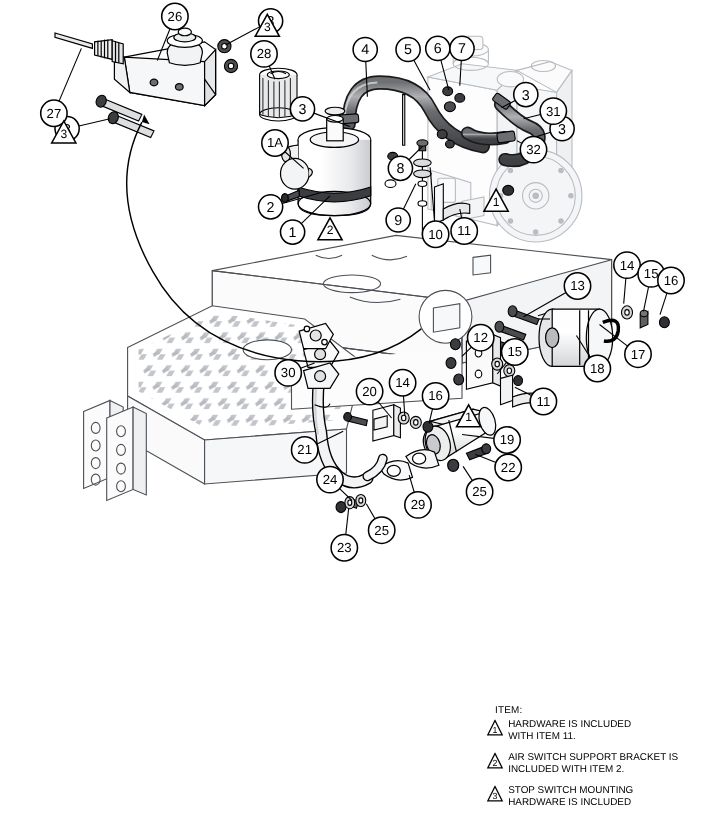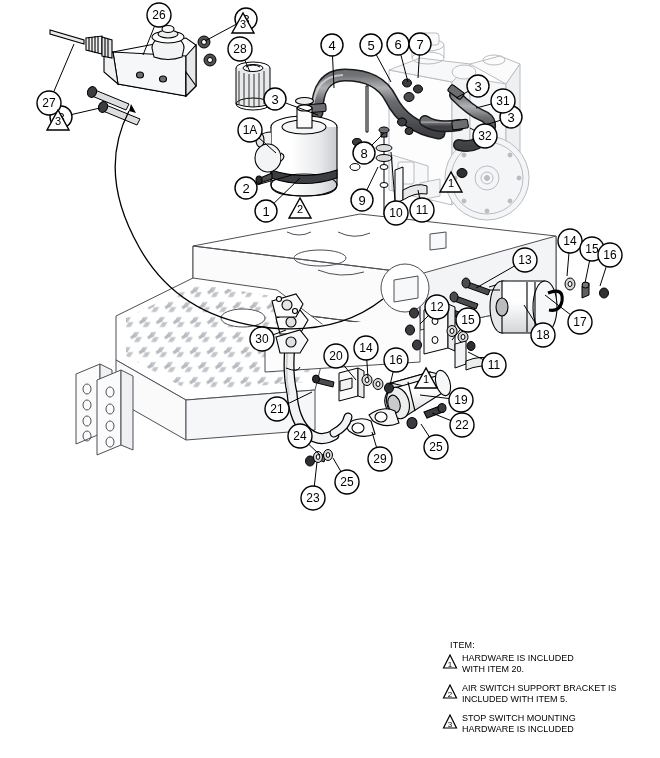--- a/index.html
+++ b/index.html
@@ -591,29 +591,29 @@
 
   <div id="notes">
     <div class="ntitle">ITEM:</div>
     <div id="notesList">
         <div class="note">
           <svg class="tri" viewBox="0 0 16 15">
             <path d="M8 1 L1.5 14 L14.5 14 Z" fill="#fff" stroke="#000" stroke-width="1.2"></path>
             <text x="8" y="12.5" text-anchor="middle" font-family="&quot;Liberation Sans&quot;, sans-serif" font-size="8" fill="#000">1</text>
           </svg>
           <span class="ln">HARDWARE IS INCLUDED</span>
-          <span class="ln">WITH ITEM 20.</span>
+          <span class="ln">WITH ITEM 11.</span>
         </div>
         <div class="note">
           <svg class="tri" viewBox="0 0 16 15">
             <path d="M8 1 L1.5 14 L14.5 14 Z" fill="#fff" stroke="#000" stroke-width="1.2"></path>
             <text x="8" y="12.5" text-anchor="middle" font-family="&quot;Liberation Sans&quot;, sans-serif" font-size="8" fill="#000">2</text>
           </svg>
           <span class="ln">AIR SWITCH SUPPORT BRACKET IS</span>
-          <span class="ln">INCLUDED WITH ITEM 5.</span>
+          <span class="ln">INCLUDED WITH ITEM 2.</span>
         </div>
         <div class="note">
           <svg class="tri" viewBox="0 0 16 15">
             <path d="M8 1 L1.5 14 L14.5 14 Z" fill="#fff" stroke="#000" stroke-width="1.2"></path>
             <text x="8" y="12.5" text-anchor="middle" font-family="&quot;Liberation Sans&quot;, sans-serif" font-size="8" fill="#000">3</text>
           </svg>
           <span class="ln">STOP SWITCH MOUNTING</span>
           <span class="ln">HARDWARE IS INCLUDED</span>
         </div>
       </div>

